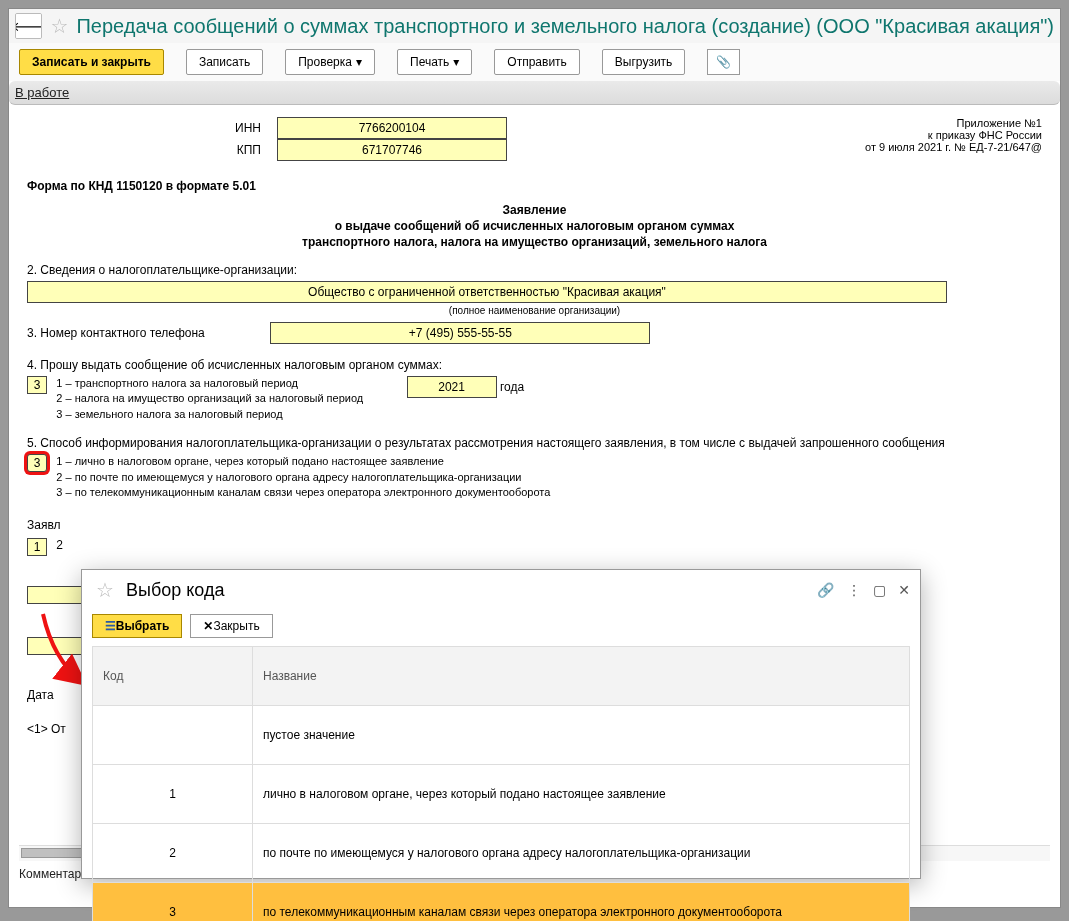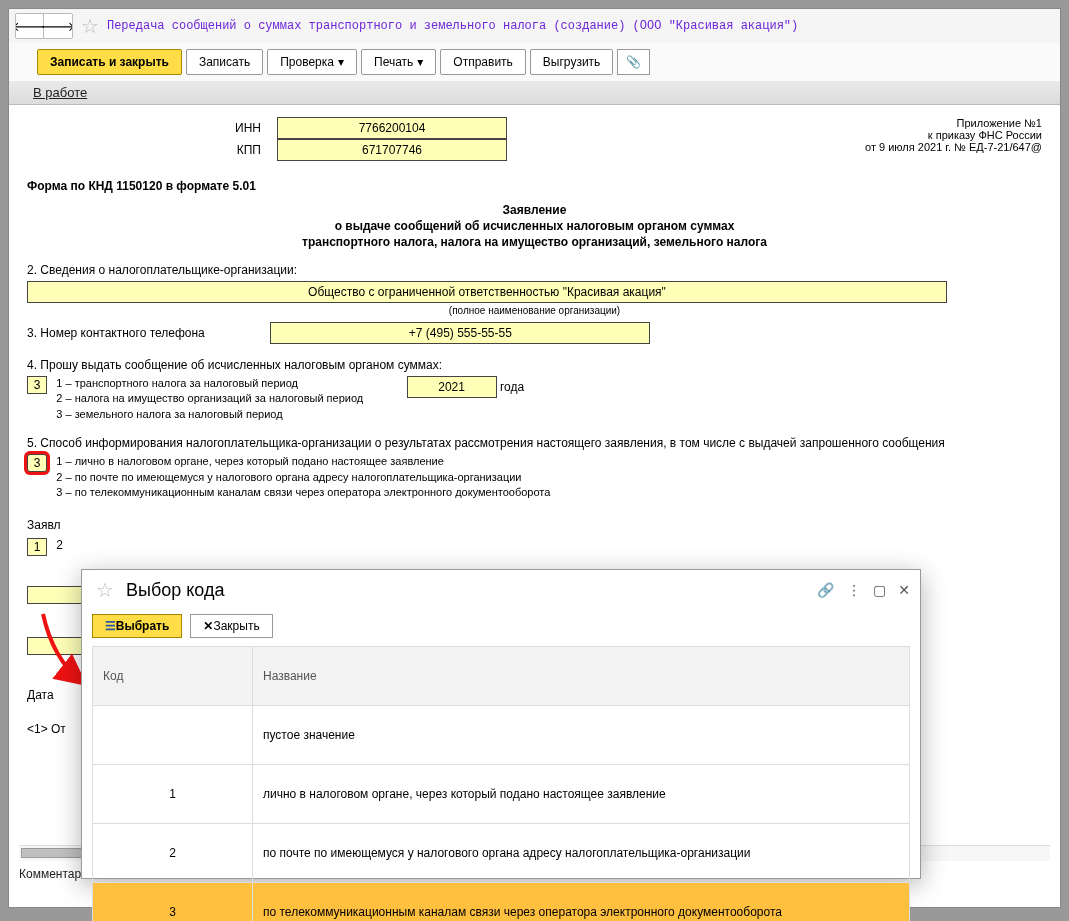--- a/index.html
+++ b/index.html
@@ -35,30 +35,29 @@
     display: inline-flex;
     align-items: center;
     justify-content: center;
     cursor: pointer;
   }
   .nav-btn-group { display: inline-flex; border: 1px solid #bbb; border-radius: 2px; overflow: hidden; }
   .nav-btn-group .nav-btn { border: none; border-right: 1px solid #bbb; }
   .nav-btn-group .nav-btn:last-child { border-right: none; }
   .star { font-size: 20px; color: #bbb; margin: 0 4px; cursor: pointer; }
   .title {
-    font-size: 12px;
+    font-size: 20px;
     font-weight: normal;
-    color: #6d28d9;
+    color: #0f766e;
     white-space: nowrap;
-    font-family: Liberation Mono, monospace;
   }
   .toolbar {
     display: flex;
-    gap: 4px;
-    padding: 6px 28px;
+    gap: 22px;
+    padding: 6px 10px;
     background: #fafafa;
     align-items: center;
   }
   .btn {
     border: 1px solid #999;
     padding: 5px 12px;
     background: #fff;
     border-radius: 2px;
     font-size: 12px;
     cursor: pointer;
@@ -72,22 +71,23 @@
   }
   .btn .caret { margin-left: 4px; }
   .attach-btn {
     border: 1px solid #999;
     padding: 5px 8px;
     background: #fff;
     cursor: pointer;
   }
   .tabbar {
     background: linear-gradient(#eaeaea,#dcdcdc);
-    padding: 4px 24px;
+    padding: 4px 6px;
     border-bottom: 1px solid #bbb;
+    border-radius: 6px;
   }
   .tab-active {
     text-decoration: underline;
     color: #222;
     font-size: 13px;
     cursor: pointer;
   }
   .content {
     padding: 12px 18px;
     overflow: auto;

